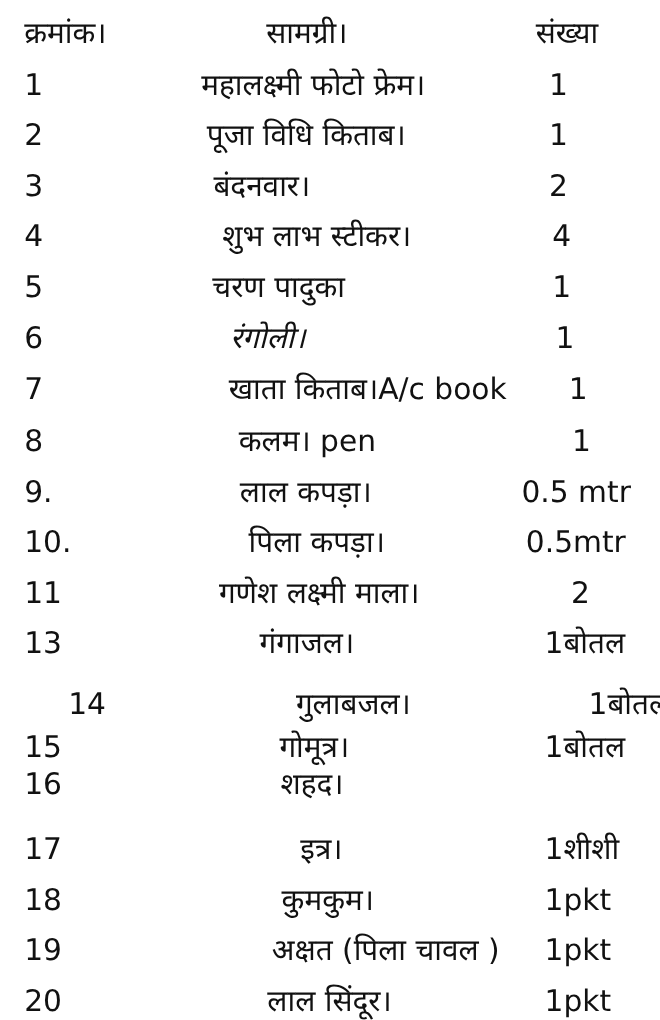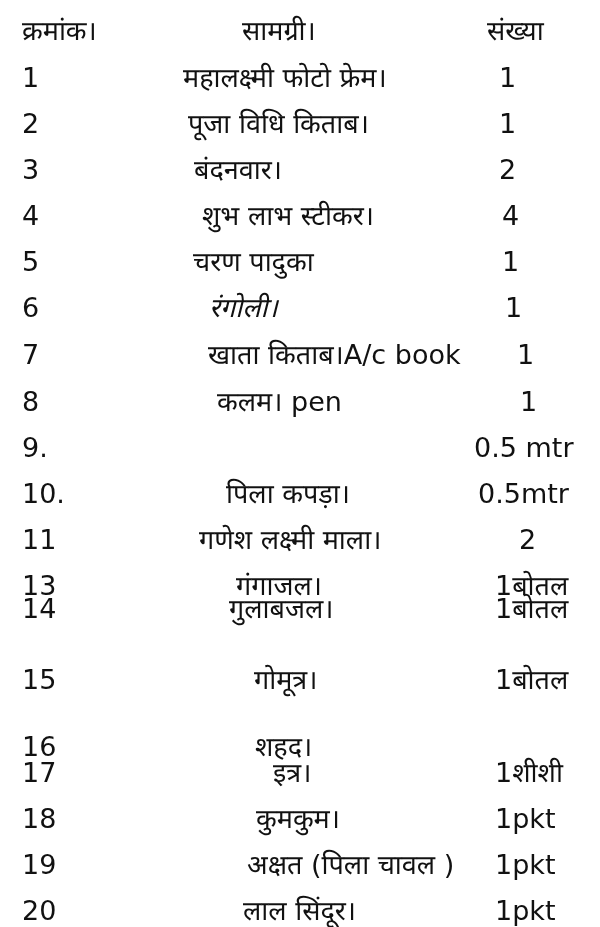--- a/index.html
+++ b/index.html
@@ -54,48 +54,49 @@
     <span class="cell" style="left:208px;">खाता किताब।A/c book</span>
     <span class="cell" style="left:517px;">1</span>
   </div>
   <div class="row" style="top:379px;">
     <span class="cell c1">8</span>
     <span class="cell" style="left:217px;">कलम।   pen</span>
     <span class="cell" style="left:520px;">1</span>
   </div>
   <div class="row" style="top:425px;">
     <span class="cell c1">9.</span>
+    <span class="cell" style="left:218px;">लाल कपड़ा।</span>
     <span class="cell" style="left:474px;text-align:right;">0.5 mtr</span>
   </div>
   <div class="row" style="top:471px;padding-left:15px;">
     <span class="cell c1">10.</span>
     <span class="cell" style="left:226px;">पिला कपड़ा।</span>
     <span class="cell" style="left:478px;">0.5mtr</span>
   </div>
   <div class="row" style="top:517px;">
     <span class="cell c1">11</span>
     <span class="cell" style="left:199px;">गणेश लक्ष्मी माला।</span>
     <span class="cell" style="left:519px;">2</span>
   </div>
   <div class="row" style="top:563px;">
     <span class="cell c1">13</span>
     <span class="cell" style="left:236px;">गंगाजल।</span>
     <span class="cell" style="left:495px;">1बोतल</span>
   </div>
-  <div class="row" style="top:586px;">
+  <div class="row" style="top:618px;margin-left:40px;">
     <span class="cell c1">14</span>
     <span class="cell" style="left:229px;">गुलाबजल।</span>
     <span class="cell" style="left:495px;">1बोतल</span>
   </div>
   <div class="row" style="top:657px;">
     <span class="cell c1">15</span>
     <span class="cell" style="left:254px;">गोमूत्र।</span>
     <span class="cell" style="left:495px;">1बोतल</span>
   </div>
-  <div class="row" style="top:724px;">
+  <div class="row" style="top:691px;">
     <span class="cell c1">16</span>
     <span class="cell" style="left:255px;">शहद।</span>
   </div>
   <div class="row" style="top:750px;">
     <span class="cell c1">17</span>
     <span class="cell" style="left:273px;">इत्र।</span>
     <span class="cell" style="left:495px;">1शीशी</span>
   </div>
   <div class="row" style="top:796px;">
     <span class="cell c1">18</span>

